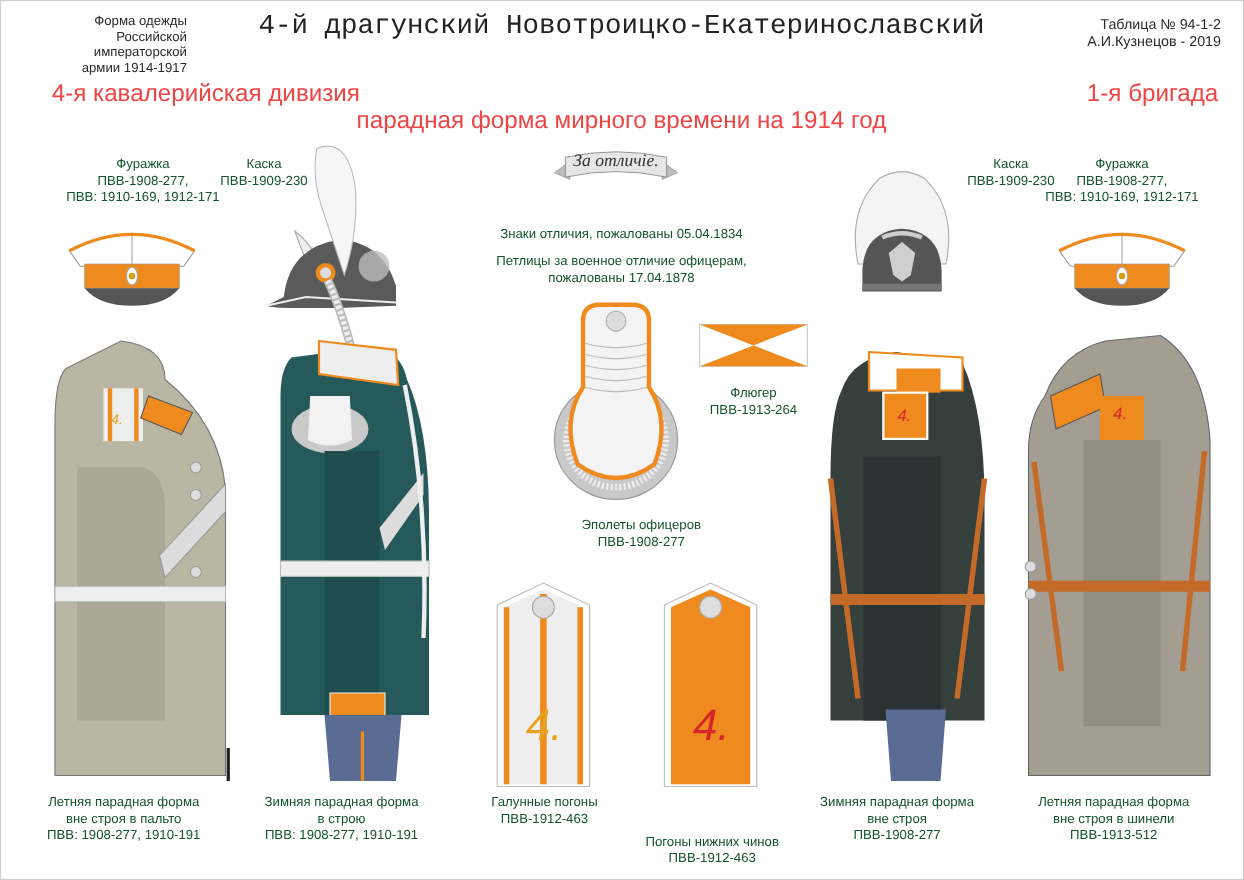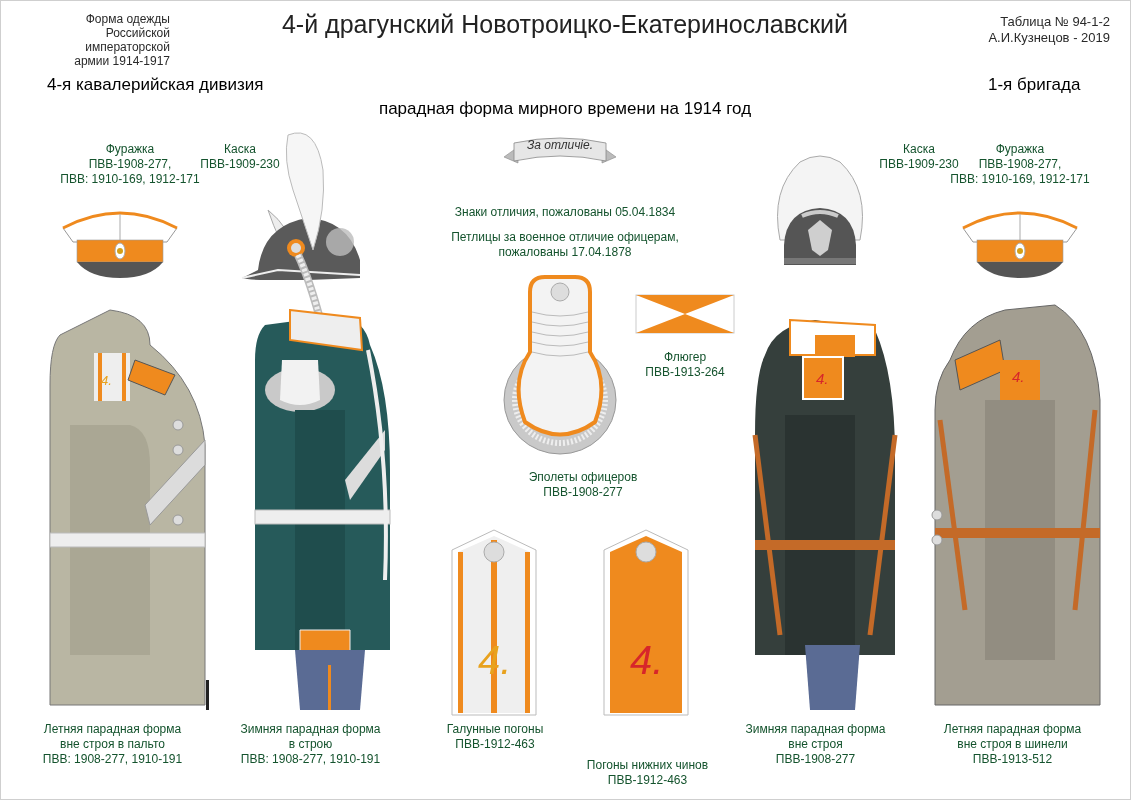--- a/index.html
+++ b/index.html
@@ -1,35 +1,35 @@
 <!DOCTYPE html>
 <html><head>
 <meta charset="utf-8">
 <style>
   html,body{margin:0;padding:0;background:#fff;}
   body{width:1131px;height:800px;position:relative;overflow:hidden;font-family:"Liberation Sans","DejaVu Sans",sans-serif;color:#222;}
   .frame{position:absolute;left:0;top:0;width:1129px;height:798px;border:1px solid #cfcfcf;}
   .abs{position:absolute;}
   .small{font-size:12px;line-height:14px;text-align:right;color:#2a2a2a;}
   .title{font-size:25px;line-height:32px;text-align:center;color:#222;}
-  .mid{font-size:17px;line-height:20px;color:#000000;}
+  .mid{font-size:22px;line-height:20px;color:#ef4444;}
   .cap{font-size:12px;line-height:15px;text-align:center;color:#14532d;}
   svg{position:absolute;overflow:visible;}
 </style>
 </head>
 <body>
 
 <div class="frame"></div>
 
 <div class="abs small" style="left:20px;top:12px;width:150px;">
   <div>Форма одежды</div>
   <div>Российской императорской</div>
   <div>армии  1914-1917</div>
 </div>
-<div class="abs title" style="left:180px;top:8px;width:770px;">
+<div class="abs title" style="left:180px;top:8px;width:770px;font-family:Liberation Mono, monospace;">
   <div>4-й драгунский Новотроицко-Екатеринославский</div>
 </div>
 <div class="abs small" style="left:960px;top:14px;width:150px;font-size:13px;line-height:16px;">
   <div>Таблица № 94-1-2</div>
   <div>А.И.Кузнецов - 2019</div>
 </div>
 <div class="abs mid" style="left:47px;top:75px;">4-я кавалерийская дивизия</div>
 <div class="abs mid" style="left:988px;top:75px;">1-я бригада</div>
 <div class="abs mid" style="left:300px;top:99px;width:530px;text-align:center;">парадная форма мирного времени на 1914 год</div>
 
@@ -50,21 +50,21 @@
   <div>Фуражка</div>
   <div>ПВВ-1908-277,</div>
   <div>ПВВ: 1910-169, 1912-171</div>
 </div>
 
 <svg style="left:500px;top:135px;" width="120" height="40" viewBox="0 0 120 40">
   <path d="M4 22 L18 12 L18 28 Z" fill="#bbb" stroke="#888" stroke-width="0.6"></path>
   <path d="M116 22 L102 12 L102 28 Z" fill="#bbb" stroke="#888" stroke-width="0.6"></path>
   <path d="M14 8 Q60 -2 106 8 L106 26 Q60 16 14 26 Z" fill="#e6e6e6" stroke="#888" stroke-width="0.8"></path>
 </svg>
-<div class="abs" style="left:518px;top:138px;width:84px;text-align:center;font-family:Liberation Sans, sans-serif;font-size:12px;color:#333;font-style:italic;">За отличіе.</div>
+<div class="abs" style="left:518px;top:138px;width:84px;text-align:center;font-family:Liberation Serif, serif;font-size:16px;color:#333;font-style:italic;">За отличіе.</div>
 
 <div class="abs cap" style="left:420px;top:205px;width:290px;">Знаки отличия, пожалованы 05.04.1834</div>
 <div class="abs cap" style="left:420px;top:230px;width:290px;">
   <div>Петлицы за военное отличие офицерам,</div>
   <div>пожалованы  17.04.1878</div>
 </div>
 
 <svg style="left:55px;top:198px;" width="130" height="75" viewBox="0 0 130 75">
   <path d="M8 30 Q65 0 122 30 L112 44 L18 44 Z" fill="#fff" stroke="#999"></path>
   <path d="M8 30 Q65 0 122 30" fill="none" stroke="#ef8a1e" stroke-width="3"></path>

